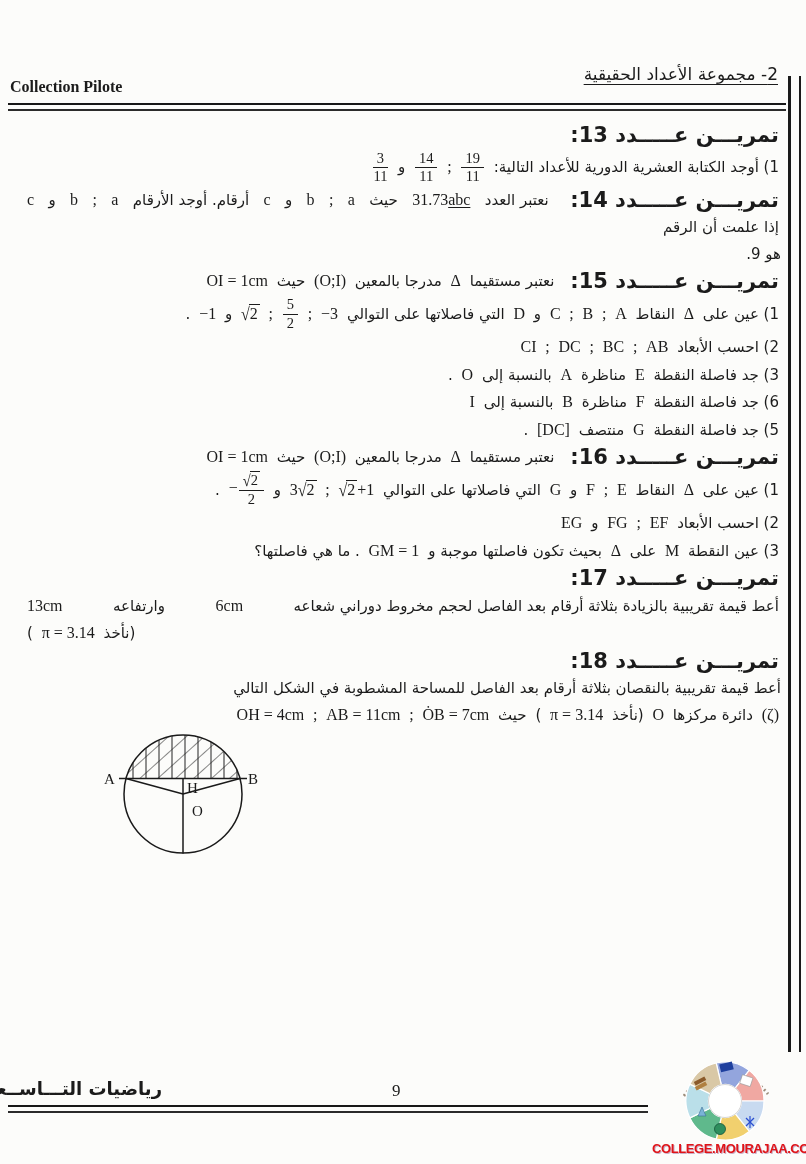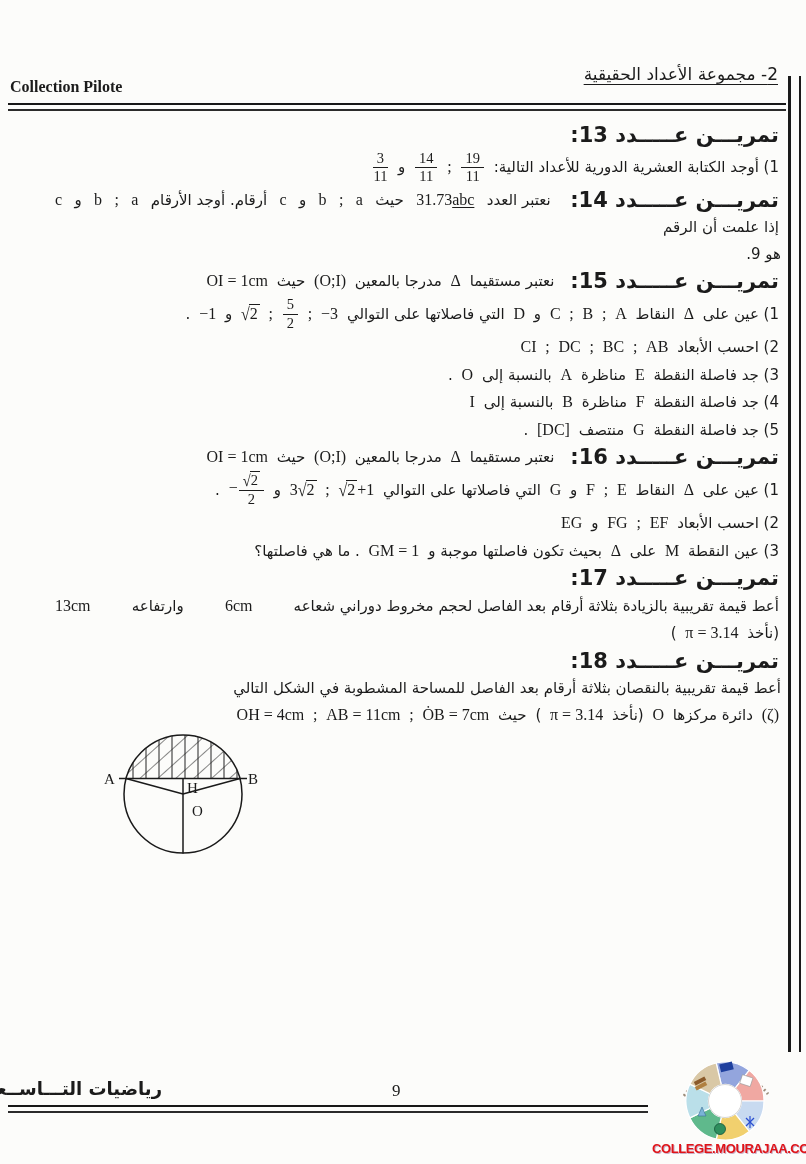--- a/index.html
+++ b/index.html
@@ -14,22 +14,22 @@
   .rule{position:absolute;height:4px;border-top:2px solid #171717;border-bottom:2px solid #2b2b2b;}
   .hdr-rule{top:103px;left:8px;width:778px;}
 
   
   .scanbar{position:absolute;left:788px;top:76px;height:976px;width:8px;
            border-left:3px solid #1a1a1a;border-right:2px solid #1a1a1a;}
 
   
   .content{position:absolute;top:121px;right:25px;width:756px;direction:rtl;}
   .line{text-align:right;line-height:26px;margin-bottom:1px;font-size:15px;}
-  .line.just{text-align:justify;text-align-last:justify;margin-left:28px;}
-  .line.left{text-align:right;}
+  .line.just{text-align:justify;text-align-last:justify;}
+  .line.left{text-align:left;}
   .seg{display:inline-block;vertical-align:middle;margin:0 2px;}
   .ar{font-family:"DejaVu Sans",sans-serif;}
   .mt{direction:ltr;font-family:"Liberation Serif","DejaVu Serif",serif;font-size:16px;white-space:nowrap;}
   .exh{font-weight:700;font-size:21px;text-underline-offset:3px;margin-left:9px;}
   .ul{text-decoration:underline;text-underline-offset:2px;}
   .fr{display:inline-block;text-align:center;vertical-align:middle;line-height:1.05;font-size:14.5px;margin:2px 1px;}
   .fn{display:block;border-bottom:1.2px solid #1c1c1c;padding:0 4px 1px;}
   .fd{display:block;padding-top:1px;}
   .sq{white-space:nowrap;}
   .sq .rad{display:inline-block;transform:scaleY(1.12);margin-right:-1px;}
@@ -62,21 +62,21 @@
   <div class="content">
 
   <div class="line"><span class="seg exh">تمريـــن عـــــدد 13:</span> </div>
       <div class="line"><span class="seg ar">1) أوجد الكتابة العشرية الدورية للأعداد التالية:</span> <span class="seg mt" dir="ltr"><span class="fr"><span class="fn"><span>19</span></span><span class="fd"><span>11</span></span></span></span> <span class="seg mt" dir="ltr"><span>;</span></span> <span class="seg mt" dir="ltr"><span class="fr"><span class="fn"><span>14</span></span><span class="fd"><span>11</span></span></span></span> <span class="seg ar">و</span> <span class="seg mt" dir="ltr"><span class="fr"><span class="fn"><span>3</span></span><span class="fd"><span>11</span></span></span></span> </div>
       <div class="line just"><span class="seg exh">تمريـــن عـــــدد 14:</span> <span class="seg ar">نعتبر العدد</span> <span class="seg mt" dir="ltr"><span>31.73</span><span class="ul">abc</span></span> <span class="seg ar">حيث</span> <span class="seg mt" dir="ltr"><span>a</span></span> <span class="seg mt" dir="ltr"><span>;</span></span> <span class="seg mt" dir="ltr"><span>b</span></span> <span class="seg ar">و</span> <span class="seg mt" dir="ltr"><span>c</span></span> <span class="seg ar">أرقام. أوجد الأرقام</span> <span class="seg mt" dir="ltr"><span>a</span></span> <span class="seg mt" dir="ltr"><span>;</span></span> <span class="seg mt" dir="ltr"><span>b</span></span> <span class="seg ar">و</span> <span class="seg mt" dir="ltr"><span>c</span></span> <span class="seg ar">إذا علمت أن الرقم</span> </div>
       <div class="line"><span class="ar">هو 9.</span> </div>
       <div class="line"><span class="seg exh">تمريـــن عـــــدد 15:</span> <span class="seg ar">نعتبر مستقيما</span> <span class="seg mt" dir="ltr"><span>Δ</span></span> <span class="seg ar">مدرجا بالمعين</span> <span class="seg mt" dir="ltr"><span>(O;I)</span></span> <span class="seg ar">حيث</span> <span class="seg mt" dir="ltr"><span>OI = 1cm</span></span> </div>
       <div class="line"><span class="seg ar">1) عين على</span> <span class="seg mt" dir="ltr"><span>Δ</span></span> <span class="seg ar">النقاط</span> <span class="seg mt" dir="ltr"><span>A</span></span> <span class="seg mt" dir="ltr"><span>;</span></span> <span class="seg mt" dir="ltr"><span>B</span></span> <span class="seg mt" dir="ltr"><span>;</span></span> <span class="seg mt" dir="ltr"><span>C</span></span> <span class="seg ar">و</span> <span class="seg mt" dir="ltr"><span>D</span></span> <span class="seg ar">التي فاصلاتها على التوالي</span> <span class="seg mt" dir="ltr"><span>−3</span></span> <span class="seg mt" dir="ltr"><span>;</span></span> <span class="seg mt" dir="ltr"><span class="fr"><span class="fn"><span>5</span></span><span class="fd"><span>2</span></span></span></span> <span class="seg mt" dir="ltr"><span>;</span></span> <span class="seg mt" dir="ltr"><span class="sq"><span class="rad">√</span><span class="rv">2</span></span></span> <span class="seg ar">و</span> <span class="seg mt" dir="ltr"><span>−1</span></span> <span class="seg ar">.</span> </div>
       <div class="line"><span class="seg ar">2) احسب الأبعاد</span> <span class="seg mt" dir="ltr"><span>AB</span></span> <span class="seg mt" dir="ltr"><span>;</span></span> <span class="seg mt" dir="ltr"><span>BC</span></span> <span class="seg mt" dir="ltr"><span>;</span></span> <span class="seg mt" dir="ltr"><span>DC</span></span> <span class="seg mt" dir="ltr"><span>;</span></span> <span class="seg mt" dir="ltr"><span>CI</span></span> </div>
       <div class="line"><span class="seg ar">3) جد فاصلة النقطة</span> <span class="seg mt" dir="ltr"><span>E</span></span> <span class="seg ar">مناظرة</span> <span class="seg mt" dir="ltr"><span>A</span></span> <span class="seg ar">بالنسبة إلى</span> <span class="seg mt" dir="ltr"><span>O</span></span> <span class="seg ar">.</span> </div>
-      <div class="line"><span class="seg ar">4) جد فاصلة النقطة</span> <span class="seg mt" dir="ltr"><span>F</span></span> <span class="seg ar">مناظرة</span> <span class="seg mt" dir="ltr"><span>B</span></span> <span class="seg ar">بالنسبة إلى</span> <span class="seg mt" dir="ltr"><span>I</span></span> </div>
+      <div class="line"><span class="seg ar">6) جد فاصلة النقطة</span> <span class="seg mt" dir="ltr"><span>F</span></span> <span class="seg ar">مناظرة</span> <span class="seg mt" dir="ltr"><span>B</span></span> <span class="seg ar">بالنسبة إلى</span> <span class="seg mt" dir="ltr"><span>I</span></span> </div>
       <div class="line"><span class="seg ar">5) جد فاصلة النقطة</span> <span class="seg mt" dir="ltr"><span>G</span></span> <span class="seg ar">منتصف</span> <span class="seg mt" dir="ltr"><span>[DC]</span></span> <span class="seg ar">.</span> </div>
       <div class="line"><span class="seg exh">تمريـــن عـــــدد 16:</span> <span class="seg ar">نعتبر مستقيما</span> <span class="seg mt" dir="ltr"><span>Δ</span></span> <span class="seg ar">مدرجا بالمعين</span> <span class="seg mt" dir="ltr"><span>(O;I)</span></span> <span class="seg ar">حيث</span> <span class="seg mt" dir="ltr"><span>OI = 1cm</span></span> </div>
       <div class="line"><span class="seg ar">1) عين على</span> <span class="seg mt" dir="ltr"><span>Δ</span></span> <span class="seg ar">النقاط</span> <span class="seg mt" dir="ltr"><span>E</span></span> <span class="seg mt" dir="ltr"><span>;</span></span> <span class="seg mt" dir="ltr"><span>F</span></span> <span class="seg ar">و</span> <span class="seg mt" dir="ltr"><span>G</span></span> <span class="seg ar">التي فاصلاتها على التوالي</span> <span class="seg mt" dir="ltr"><span class="sq"><span class="rad">√</span><span class="rv">2</span></span><span>+1</span></span> <span class="seg mt" dir="ltr"><span>;</span></span> <span class="seg mt" dir="ltr"><span>3</span><span class="sq"><span class="rad">√</span><span class="rv">2</span></span></span> <span class="seg ar">و</span> <span class="seg mt" dir="ltr"><span>−</span><span class="fr"><span class="fn"><span class="sq"><span class="rad">√</span><span class="rv">2</span></span></span><span class="fd"><span>2</span></span></span></span> <span class="seg ar">.</span> </div>
       <div class="line"><span class="seg ar">2) احسب الأبعاد</span> <span class="seg mt" dir="ltr"><span>EF</span></span> <span class="seg mt" dir="ltr"><span>;</span></span> <span class="seg mt" dir="ltr"><span>FG</span></span> <span class="seg ar">و</span> <span class="seg mt" dir="ltr"><span>EG</span></span> </div>
       <div class="line"><span class="seg ar">3) عين النقطة</span> <span class="seg mt" dir="ltr"><span>M</span></span> <span class="seg ar">على</span> <span class="seg mt" dir="ltr"><span>Δ</span></span> <span class="seg ar">بحيث تكون فاصلتها موجبة و</span> <span class="seg mt" dir="ltr"><span>GM = 1</span></span> <span class="seg ar">. ما هي فاصلتها؟</span> </div>
       <div class="line"><span class="seg exh">تمريـــن عـــــدد 17:</span> </div>
       <div class="line just"><span class="seg ar">أعط قيمة تقريبية بالزيادة بثلاثة أرقام بعد الفاصل لحجم مخروط دوراني شعاعه</span> <span class="seg mt" dir="ltr"><span>6cm</span></span> <span class="seg ar">وارتفاعه</span> <span class="seg mt" dir="ltr"><span>13cm</span></span> </div>
       <div class="line left"><span class="seg ar">(نأخذ</span> <span class="seg mt" dir="ltr"><span>π = 3.14</span></span> <span class="seg ar">)</span> </div>
       <div class="line"><span class="seg exh">تمريـــن عـــــدد 18:</span> </div>
       <div class="line"><span class="ar">أعط قيمة تقريبية بالنقصان بثلاثة أرقام بعد الفاصل للمساحة المشطوبة في الشكل التالي</span> </div>

